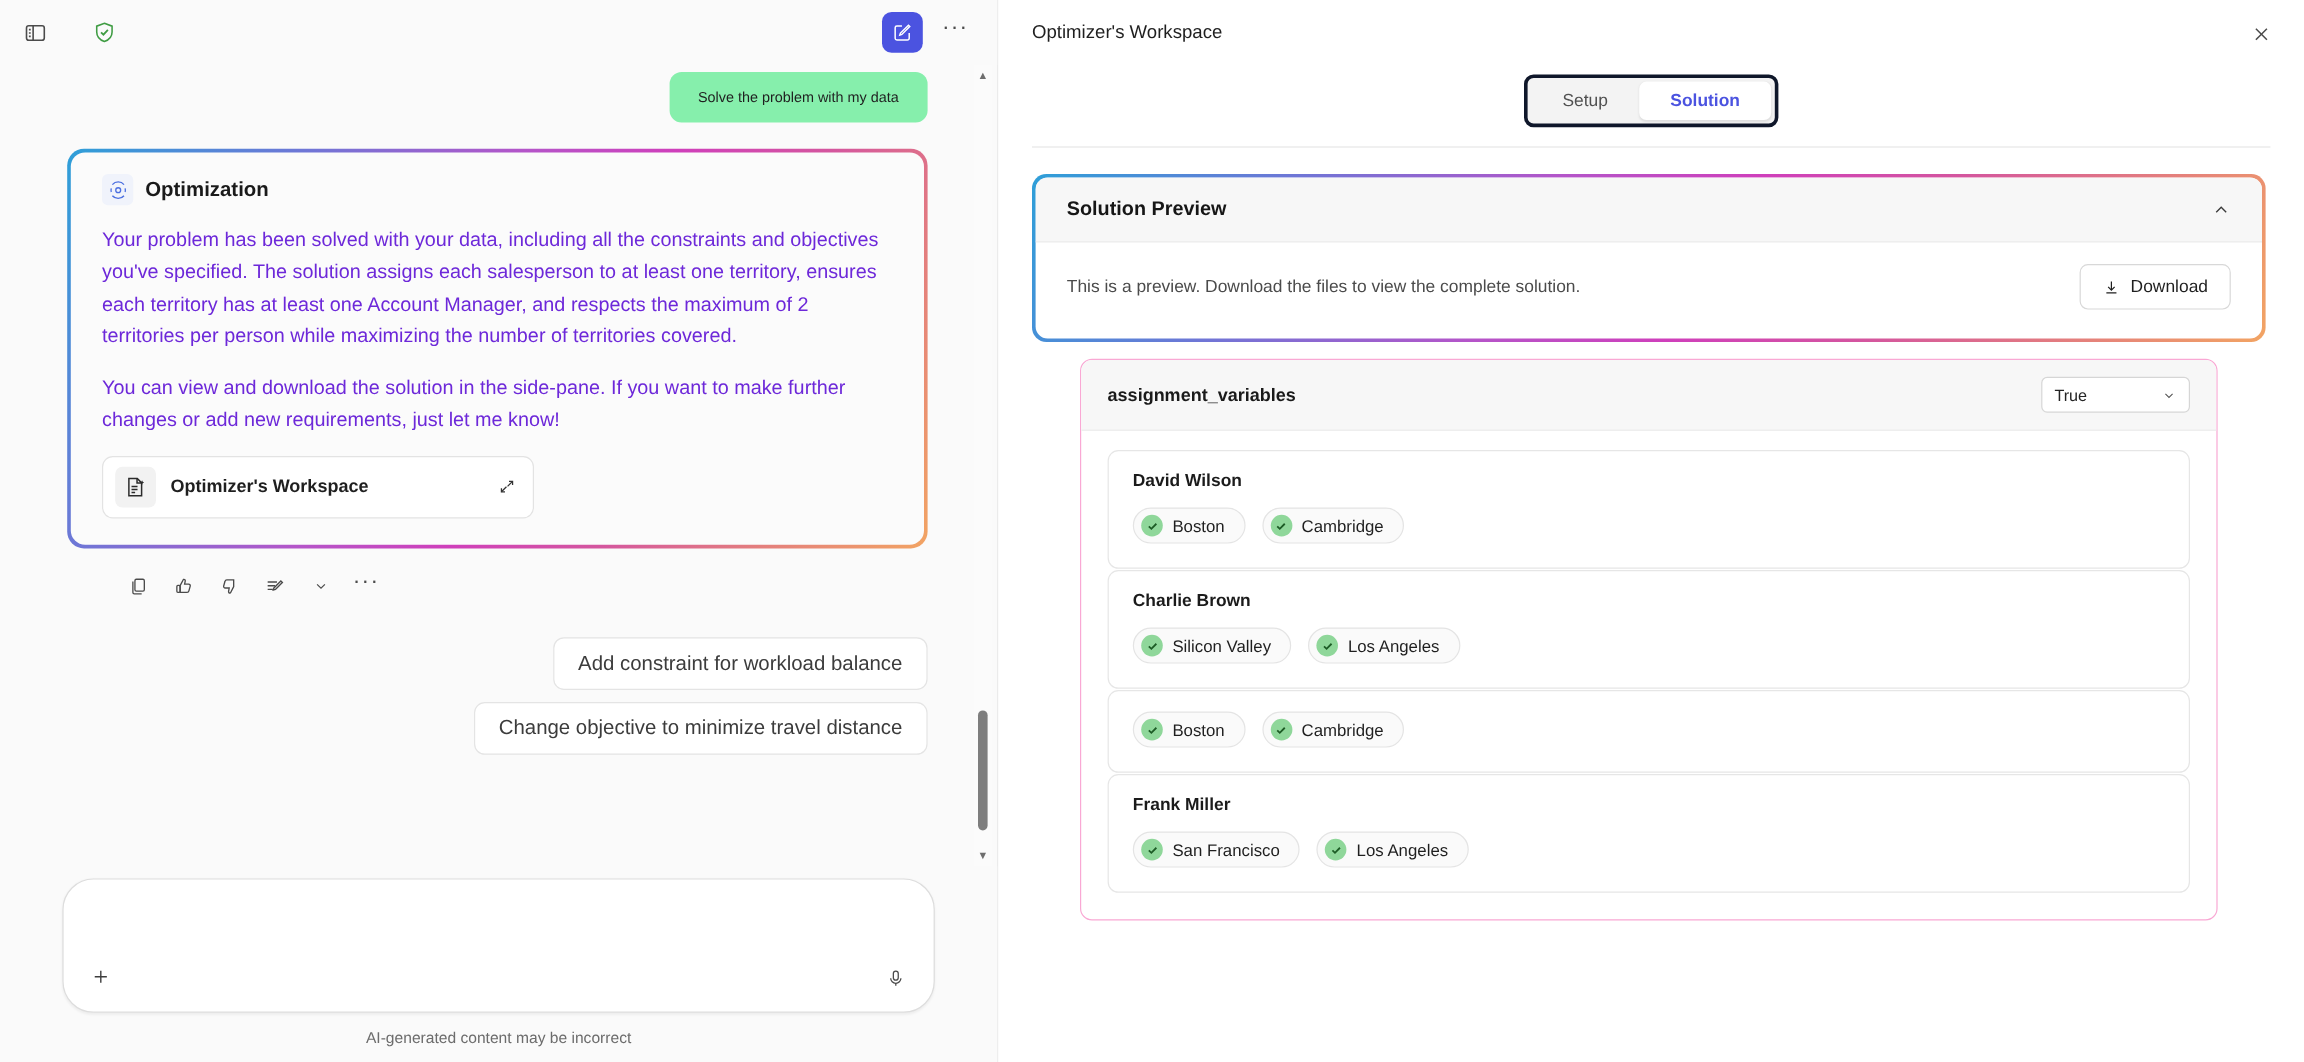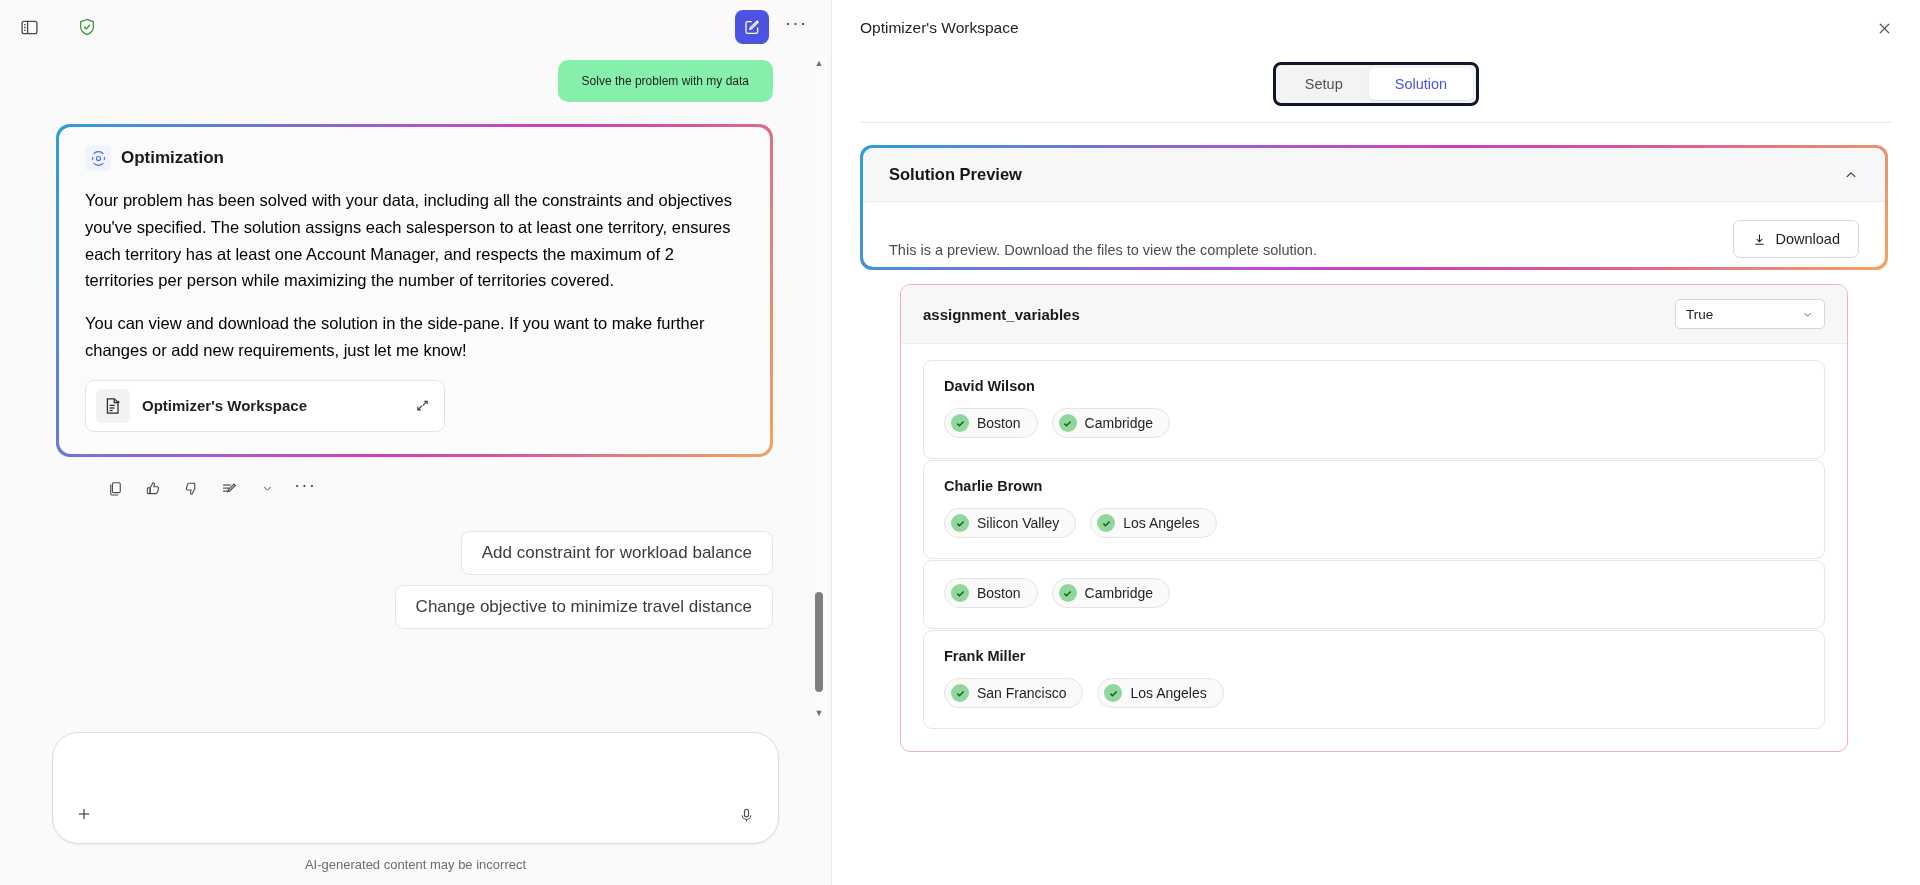--- a/index.html
+++ b/index.html
@@ -78,21 +78,21 @@
     padding: 18px 26px 22px 26px;
   }
   .opt-head { display: flex; align-items: center; gap: 10px; margin-bottom: 16px; }
   .opt-icon {
     width: 26px; height: 26px; border-radius: 5px;
     display: flex; align-items: center; justify-content: center;
     background: #f0f3fb;
   }
   .opt-title { font-size: 17px; font-weight: 600; color: #1a1a1a; }
   .opt-p {
-    font-size: 16.5px; line-height: 1.62; color: #000000;
+    font-size: 16.5px; line-height: 1.62; color: #6d28d9;
     margin-bottom: 16px;
   }
   .opt-p:last-of-type { margin-bottom: 14px; }
   .ws-chip {
     display: inline-flex; align-items: center;
     width: 360px; height: 52px;
     border: 1px solid #e3e3e3; border-radius: 9px;
     background: #ffffff; cursor: pointer;
     padding: 0 14px 0 10px; gap: 12px;
   }
@@ -191,21 +191,21 @@
   .tabs-row { display: flex; justify-content: center; padding: 6px 0 16px 0; }
   .tabs {
     display: flex; background: #f3f3f3; border-radius: 8px;
     padding: 3px; border: 3px solid #0f172a;
   }
   .tab {
     font-size: 14.5px; padding: 8px 26px; border-radius: 6px;
     cursor: pointer; color: #505050; font-weight: 400;
   }
   .tab.active {
-    background: #ffffff; color: #4b53e0; font-weight: 400;
+    background: #ffffff; color: #4b53e0; font-weight: 700;
     box-shadow: 0 1px 2px rgba(0,0,0,.09);
   }
 
   .ws-divider { height: 1px; background: #e6e6e6; margin: 0 28px 22px 28px; }
 
   .ws-body { flex: 1 1 auto; overflow: hidden; padding: 0 32px 0 28px; position: relative; }
 
   .preview-wrap {
     border-radius: 12px; padding: 3px;
     background: linear-gradient(120deg,
@@ -215,22 +215,22 @@
   }
   .preview-card { background: #ffffff; border-radius: 10px; overflow: hidden; }
   .preview-head {
     display: flex; align-items: center; justify-content: space-between;
     background: #f7f7f7; padding: 17px 26px; cursor: pointer;
     border-bottom: 1px solid #ececec;
   }
   .preview-head-title { font-size: 16.5px; font-weight: 600; color: #161616; }
   .chev { color: #3a3a3a; display: flex; align-items: center; }
   .preview-sub {
-    display: flex; align-items: flex-end; justify-content: space-between;
-    padding: 18px 26px 9px 26px;
+    display: flex; align-items: center; justify-content: space-between;
+    padding: 18px 26px 24px 26px;
   }
   .preview-sub-text { font-size: 14.5px; color: #4b4b4b; }
   .download-btn {
     display: inline-flex; align-items: center; gap: 9px;
     border: 1px solid #d8d8d8; border-radius: 7px;
     background: #ffffff; cursor: pointer;
     padding: 10px 18px; font-size: 14.5px; color: #1f1f1f;
   }
 
   .vars-panel {
@@ -238,21 +238,21 @@
     border: 1px solid #f9a8d4; border-radius: 10px;
     background: #ffffff; overflow: hidden;
   }
   .vars-head {
     display: flex; align-items: center; justify-content: space-between;
     background: #f7f7f7; padding: 14px 22px;
     border-bottom: 1px solid #ececec;
   }
   .vars-head-title { font-size: 15px; font-weight: 600; color: #1a1a1a; }
   .vars-select {
-    width: 150px; height: 30px;
+    width: 124px; height: 30px;
     border: 1px solid #d6d6d6; border-radius: 5px;
     background: #ffffff; font-size: 13.5px; color: #242424;
     padding: 0 10px; display: flex; align-items: center;
     justify-content: space-between; cursor: pointer;
     font-family: "Liberation Sans", sans-serif;
   }
   .vars-body { padding: 16px 22px 22px 22px; display: flex; flex-direction: column; gap: 1px; }
   .person-card {
     border: 1px solid #e6e6e6; border-radius: 9px;
     background: #ffffff; padding: 17px 20px 20px 20px;

